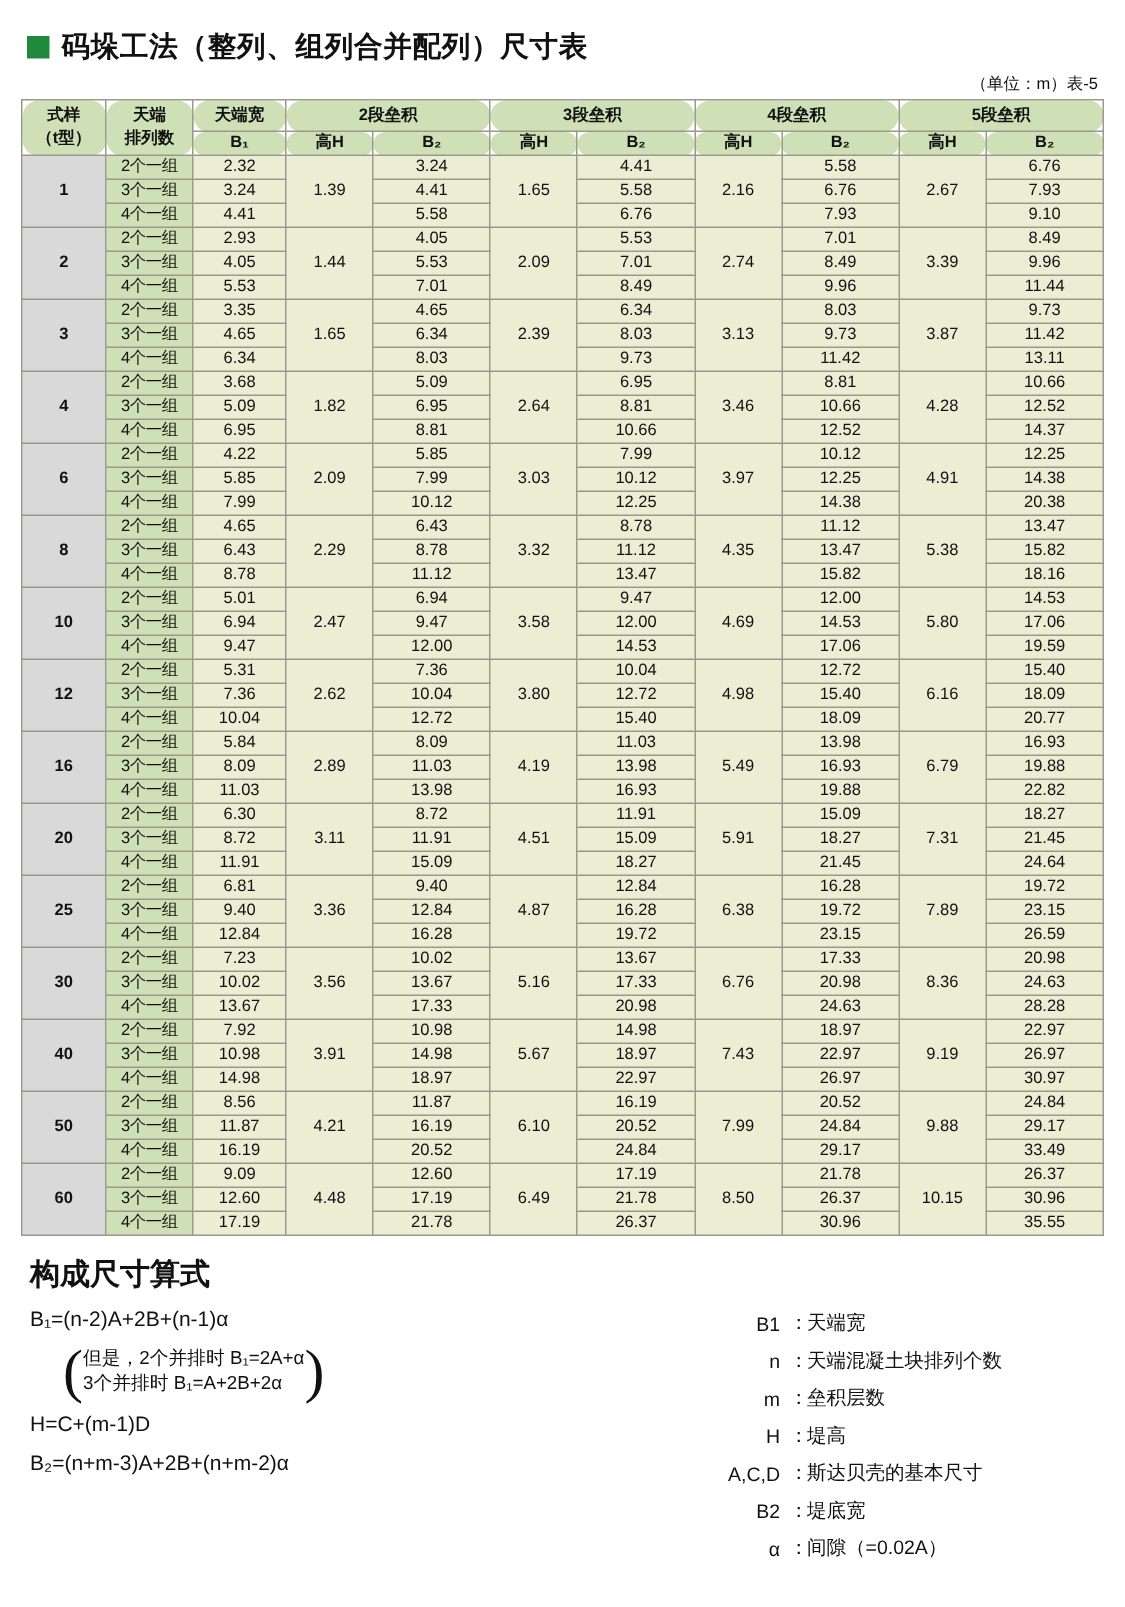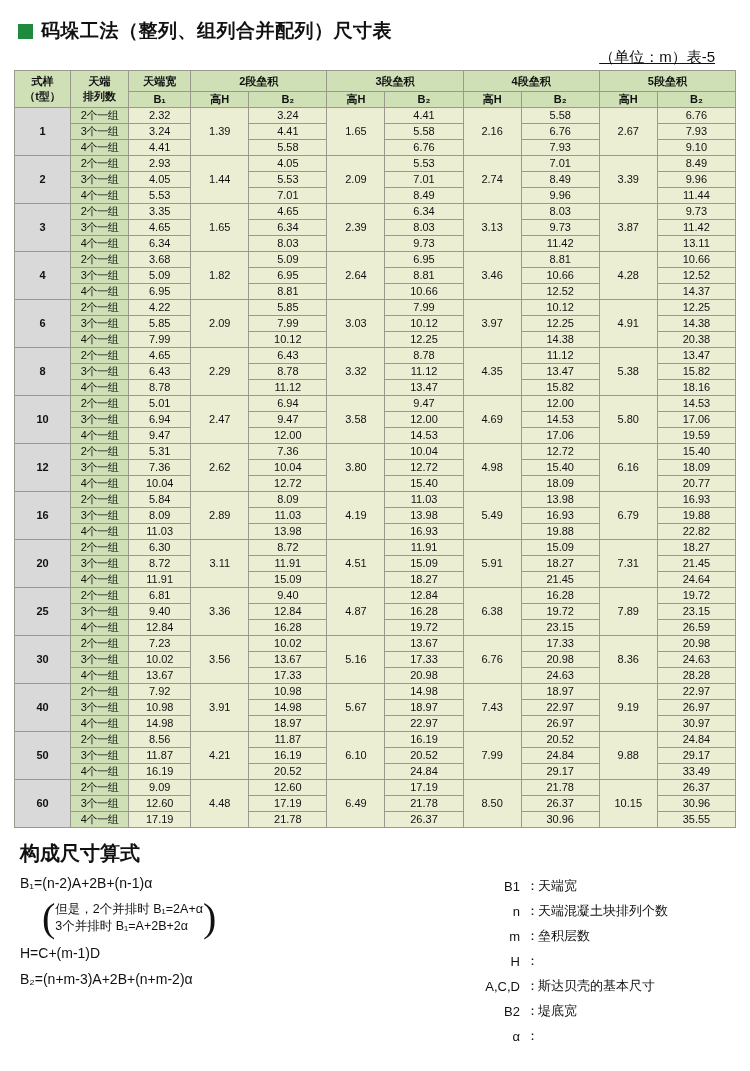--- a/index.html
+++ b/index.html
@@ -37,23 +37,22 @@
     flex: 0 0 auto;
   }
   .title-text {
     font-size: 19px;
     font-weight: bold;
     letter-spacing: 0.5px;
     white-space: nowrap;
   }
   .unit-row {
     text-align: right;
-    font-size: 15px;
-    margin: 0 17px 3px 0;
-    text-decoration: underline;
+    font-size: 11px;
+    margin: 0 0 3px 0;
   }
   
   table.dim {
     border-collapse: collapse;
     width: 722px;
     margin: 0 auto;
     table-layout: fixed;
   }
   table.dim td, table.dim th {
     border: 1px solid #9a9a8c;
@@ -63,20 +62,21 @@
     height: 15px;
     line-height: 15px;
     font-family: "Liberation Sans", "DejaVu Sans", sans-serif;
   }
   thead th {
     background: #cfe0b6;
     font-weight: bold;
     font-size: 11.5px;
     height: 18px;
     line-height: 15px;
+    border-radius: 11px;
   }
   thead th.h1 { height: 30px; }
   thead th.h2 { height: 20px; }
   .col-style { width: 56px; }
   .col-rows  { width: 58px; }
   .col-tw    { width: 62px; }
   .col-h     { width: 58px; }
   .col-b2    { width: 78px; }
 
   td.style-cell {
@@ -675,31 +675,33 @@
           <span class="leg-txt">天端混凝土块排列个数</span>
         </div>
         <div class="leg-row">
           <span class="leg-sym">m</span>
           <span class="leg-colon">：</span>
           <span class="leg-txt">垒积层数</span>
         </div>
         <div class="leg-row">
           <span class="leg-sym">H</span>
           <span class="leg-colon">：</span>
+          <span class="leg-txt">堤高</span>
         </div>
         <div class="leg-row">
           <span class="leg-sym">A,C,D</span>
           <span class="leg-colon">：</span>
           <span class="leg-txt">斯达贝壳的基本尺寸</span>
         </div>
         <div class="leg-row">
           <span class="leg-sym">B2</span>
           <span class="leg-colon">：</span>
           <span class="leg-txt">堤底宽</span>
         </div>
         <div class="leg-row">
           <span class="leg-sym">α</span>
           <span class="leg-colon">：</span>
+          <span class="leg-txt">间隙（=0.02A）</span>
         </div>
       </div>
   </div>
 
 </div>
 
 </body></html>

